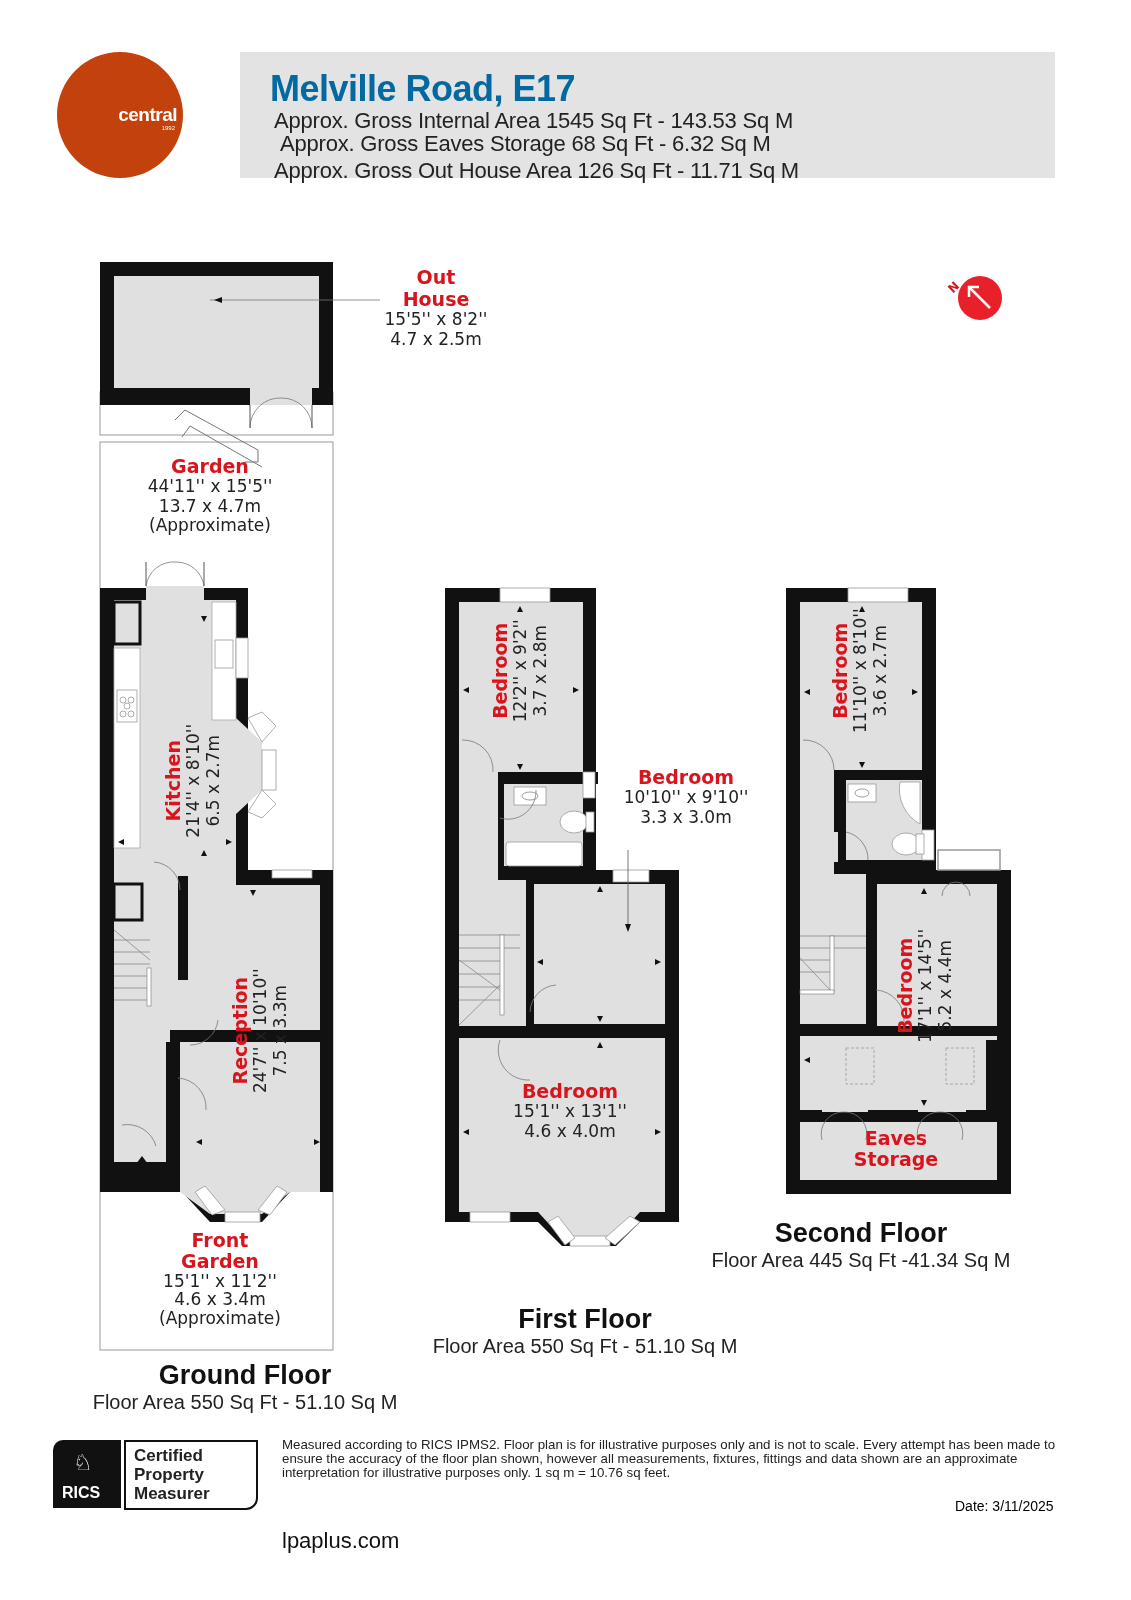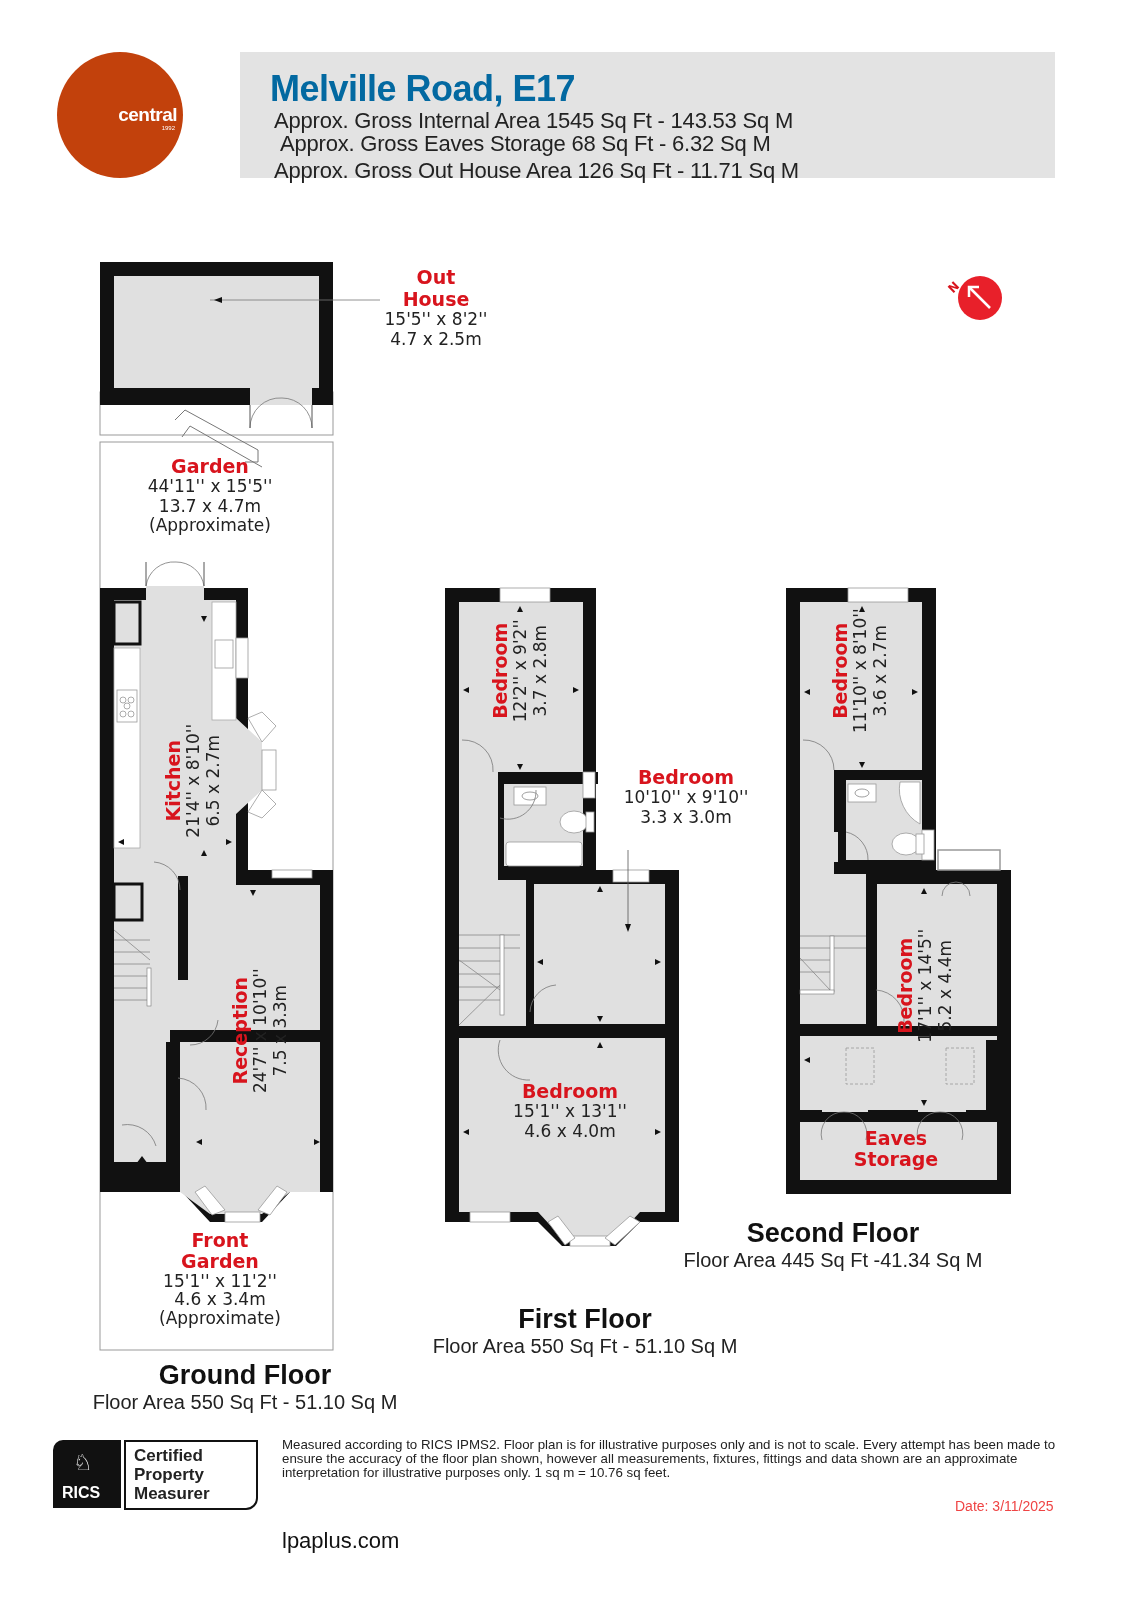--- a/index.html
+++ b/index.html
@@ -19,21 +19,21 @@
   .floorname{position:absolute;text-align:center;font-family:"Liberation Sans",sans-serif;}
   .floorname .fn{font-weight:bold;font-size:27px;color:#111;}
   .floorname .fa{font-size:20px;color:#222;}
   .rics-box{left:53px;top:1440px;width:68px;height:68px;background:#111;border-radius:10px 0 0 0;color:#fff;}
   .rics-box .lion{position:absolute;left:20px;top:10px;font-size:22px;}
   .rics-box .rics{position:absolute;left:9px;top:44px;font-family:Liberation Sans, sans-serif;font-weight:bold;font-size:16px;}
   .cert{left:124px;top:1440px;width:130px;height:66px;border:2px solid #111;border-left-width:2px;border-radius:0 0 12px 0;}
   .cert span{display:block;font-family:"Liberation Sans",sans-serif;font-weight:bold;font-size:17px;color:#222;line-height:19px;padding-left:8px;}
   .disc{left:282px;top:1438px;width:780px;font-family:"Liberation Sans",sans-serif;font-size:13.3px;line-height:14px;color:#222;}
   .site{left:282px;top:1488px;font-family:"Liberation Sans",sans-serif;font-size:22px;color:#111;margin-top:40px;}
-  .date{left:955px;top:1498px;font-family:"Liberation Sans",sans-serif;font-size:14px;color:#ef4444;}
+  .date{left:955px;top:1498px;font-family:"Liberation Sans",sans-serif;font-size:14px;color:#000000;}
 </style>
 </head>
 <body>
 
 <div class="abs logo">
   <span class="brand">central</span>
   <span class="year">1992</span>
 </div>
 
 <div class="abs hdr">
@@ -340,21 +340,21 @@
 </div>
 
 <div class="floorname" style="left:60px;top:1360px;width:370px">
   <div class="fn">Ground Floor</div>
   <div class="fa">Floor Area 550 Sq Ft - 51.10 Sq M</div>
 </div>
 <div class="floorname" style="left:400px;top:1304px;width:370px">
   <div class="fn">First Floor</div>
   <div class="fa">Floor Area 550 Sq Ft - 51.10 Sq M</div>
 </div>
-<div class="floorname" style="left:648px;top:1218px;width:370px">
+<div class="floorname" style="left:676px;top:1218px;width:370px">
   <div class="fn">Second Floor</div>
   <div class="fa">Floor Area 445 Sq Ft -41.34 Sq M</div>
 </div>
 
 <div class="abs rics-box">
   <span class="lion">♘</span>
   <span class="rics">RICS</span>
 </div>
 <div class="abs cert">
   <span style="margin-top:4px">Certified</span>

